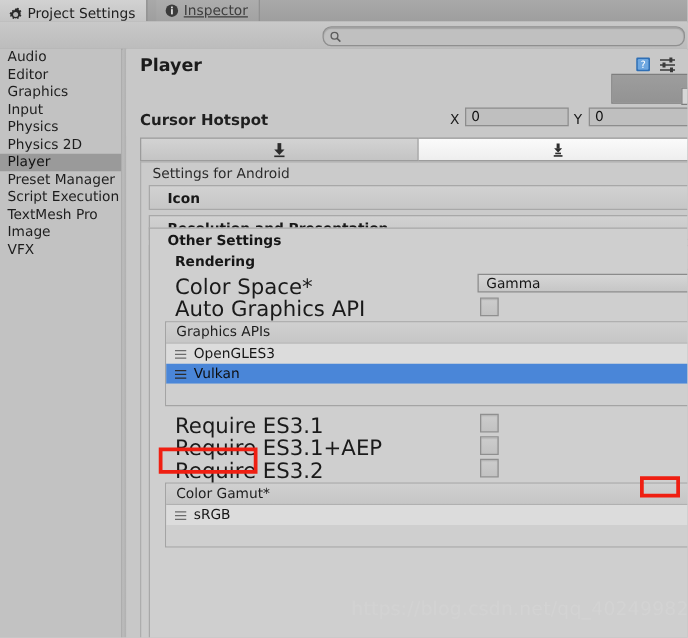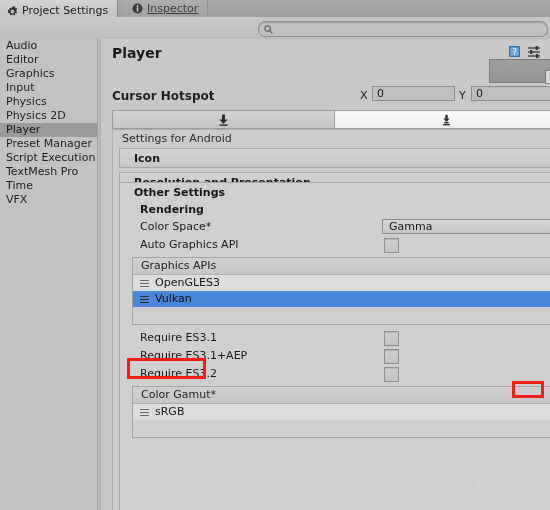--- a/index.html
+++ b/index.html
@@ -87,21 +87,21 @@
   .sect{margin:0 6px 4px 6px;height:20px;background:linear-gradient(#d2d2d2,#c6c6c6);
     border:1px solid #a8a8a8;line-height:19px;padding-left:14px;box-sizing:border-box;
     font-size:11px;font-weight:bold;color:#181818;}
 
   .other{position:absolute;left:6px;top:52px;width:526px;height:368px;
     background:#cfcfcf;border:1px solid #a8a8a8;border-bottom:0;box-sizing:border-box;}
   .other-title{padding:3px 0 2px 14px;font-size:11px;font-weight:bold;color:#161616;}
   .sub-title{padding:2px 0 3px 20px;font-size:11px;font-weight:bold;color:#161616;}
 
   .row{position:relative;height:18px;}
-  .row .rl{position:absolute;left:20px;top:1px;font-size:11px;color:#1a1a1a;}
+  .row .rl{position:absolute;left:20px;top:1px;font-size:17px;color:#1a1a1a;}
   .cbx{position:absolute;left:264px;top:1px;width:13px;height:13px;
     background:linear-gradient(#cdcdcd,#c2c2c2);border:1px solid #8f8f8f;
     box-shadow:inset 0 1px 1px rgba(0,0,0,.12);}
   .popup{position:absolute;left:262px;top:0px;width:250px;height:15px;
     background:linear-gradient(#d6d6d6,#c6c6c6);border:1px solid #8b8b8b;
     box-sizing:border-box;font-size:11px;line-height:13px;padding-left:6px;color:#161616;}
 
   
   .listbox{margin:2px 6px 0 12px;background:#d8d8d8;border:1px solid #a4a4a4;}
   .lb-hdr{height:16px;line-height:16px;padding-left:8px;font-size:11px;
@@ -165,21 +165,21 @@
     <div class="side-item">Audio</div>
     <div class="side-item">Editor</div>
     <div class="side-item">Graphics</div>
     <div class="side-item">Input</div>
     <div class="side-item">Physics</div>
     <div class="side-item">Physics 2D</div>
     <div class="side-item sel">Player</div>
     <div class="side-item">Preset Manager</div>
     <div class="side-item">Script Execution Order</div>
     <div class="side-item">TextMesh Pro</div>
-    <div class="side-item">Time</div>
+    <div class="side-item">Image</div>
     <div class="side-item">VFX</div>
   </div>
   <div class="side-sep"></div>
   <div class="side-sep2"></div>
 
   <div class="pane">
 
     <div class="pane-hdr">
       <div class="pane-title">Player</div>
 

